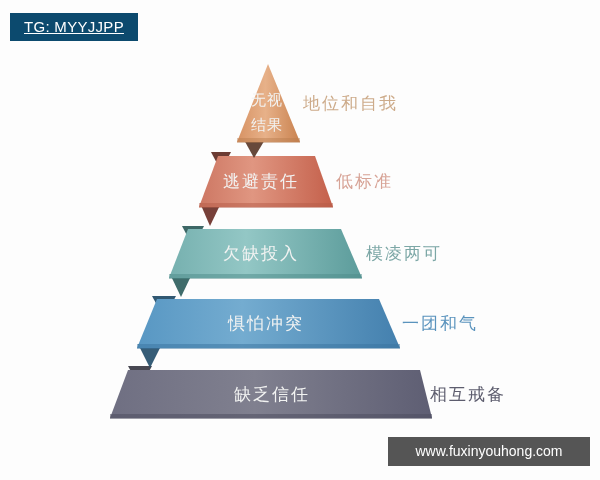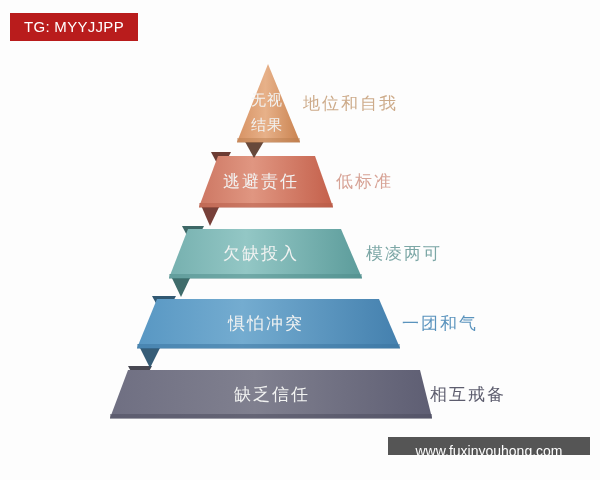--- a/index.html
+++ b/index.html
@@ -24,36 +24,37 @@
     background: #fdfdfd;
   }
 
   
   #tg-badge {
     position: absolute;
     left: 10px;
     top: 13px;
     width: 128px;
     height: 28px;
-    background: #b91c1c;
+    background: #0c4a6e;
     color: #ffffff;
     font-size: 15px;
     line-height: 28px;
     text-align: center;
     letter-spacing: 0.3px;
     white-space: nowrap;
+    text-decoration: underline;
   }
 
   
   #site-badge {
     position: absolute;
     left: 388px;
     top: 437px;
     width: 202px;
-    height: 18px;
+    height: 29px;
     background: #555555;
     color: #ffffff;
     font-size: 14px;
     line-height: 29px;
     text-align: center;
     white-space: nowrap;
   }
 
   
   #pyramid-svg {

